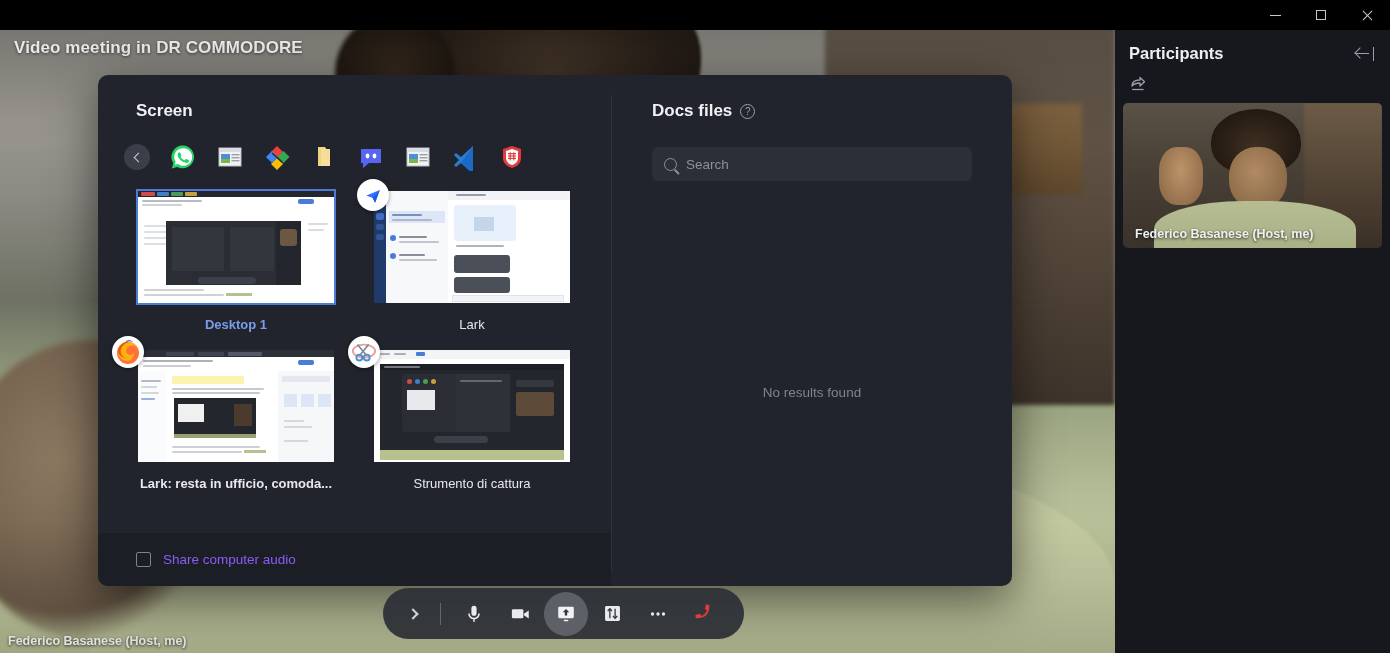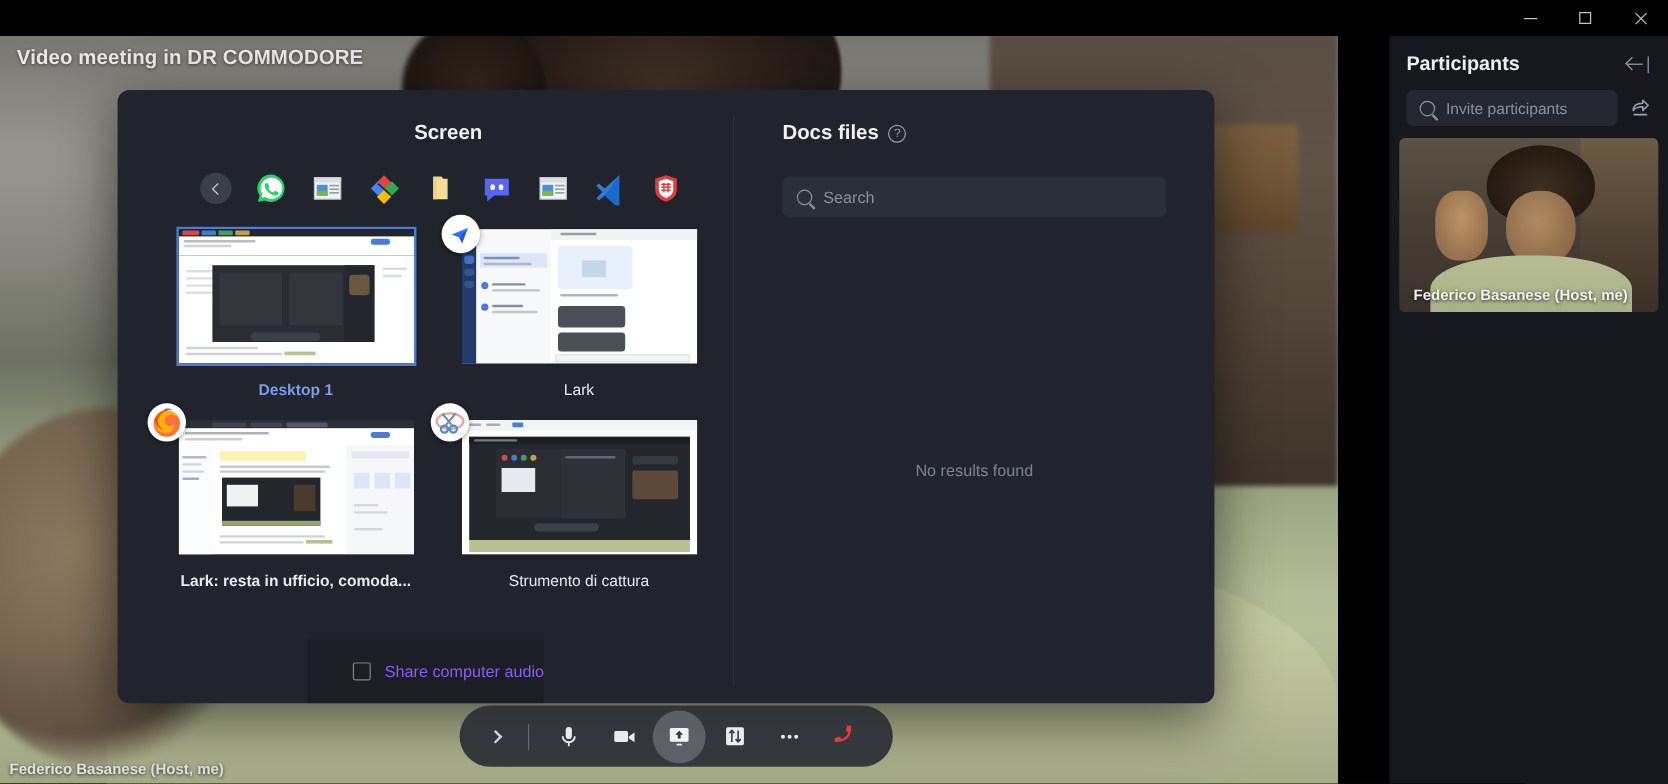--- a/index.html
+++ b/index.html
@@ -105,21 +105,21 @@
   .gl-close::before { transform: rotate(45deg); }
   .gl-close::after { transform: rotate(-45deg); }
 
   
   .share-modal {
     position: absolute; left: 98px; top: 75px; width: 914px; height: 511px;
     background: #21242c; border-radius: 10px; overflow: hidden;
     box-shadow: 0 14px 48px rgba(0,0,0,.55);
     display: flex; z-index: 10;
   }
-  .pane-left { width: 513px; position: relative; display: flex; flex-direction: column; align-items: center; }
+  .pane-left { width: 513px; position: relative; display: flex; flex-direction: column; }
   .pane-divider { width: 1px; background: #2e323b; margin-top: 20px; margin-bottom: 14px; }
   .pane-right { flex: 1; position: relative; }
 
   .pane-title {
     font-size: 17px; font-weight: bold; color: #f0f1f4;
     padding: 26px 0 0 38px;
   }
   .pane-title.right { padding-left: 40px; display: flex; align-items: center; gap: 8px; }
   .help-ic {
     width: 15px; height: 15px; border: 1.3px solid #9aa0ab; border-radius: 50%;
@@ -199,21 +199,21 @@
     width: 13px; height: 13px; border: 1.5px solid #8b919c; border-radius: 50%;
     position: relative; flex: 0 0 auto;
   }
   .mag::after {
     content: ""; position: absolute; right: -4px; bottom: -3px; width: 6px; height: 1.5px;
     background: #8b919c; transform: rotate(45deg);
   }
 
   
   .participants {
-    position: absolute; right: 0; top: 30px; width: 232px; height: 623px;
+    position: absolute; right: 0; top: 30px; width: 275px; height: 623px;
     background: #16181d; z-index: 12;
   }
   .pt-head {
     display: flex; align-items: center; justify-content: space-between;
     padding: 14px 16px 0 14px;
   }
   .pt-title { font-size: 16.5px; font-weight: bold; color: #eceef2; }
   .collapse-ic { width: 18px; height: 14px; position: relative; }
   .collapse-ic::before {
     content: ""; position: absolute; left: 0; top: 6px; width: 13px; height: 1.4px; background: #9aa0ab;
@@ -605,24 +605,20 @@
 
   <div class="participants">
     <div class="pt-head">
       <span class="pt-title">Participants</span>
       <span class="collapse-ic">
           <i class="collapse-bar"></i>
         </span>
     </div>
 
     <div class="pt-invite-row">
-      <div class="pt-invite">
-        <span class="mag"></span>
-        <span class="pt-invite-ph">Invite participants</span>
-      </div>
       <span class="share-ic">
         <svg viewBox="0 0 18 18" width="18" height="18">
           <path d="M3 11c0-5 5-6 8-6V2.5l4.5 4.2L11 11V8c-3 0-6 .6-8 3z" fill="none" stroke="#9aa0ab" stroke-width="1.3" stroke-linejoin="round"></path>
           <path d="M3.2 14.5h11.4" stroke="#9aa0ab" stroke-width="1.3"></path>
         </svg>
       </span>
     </div>
 
 
     <div class="pt-tile">

